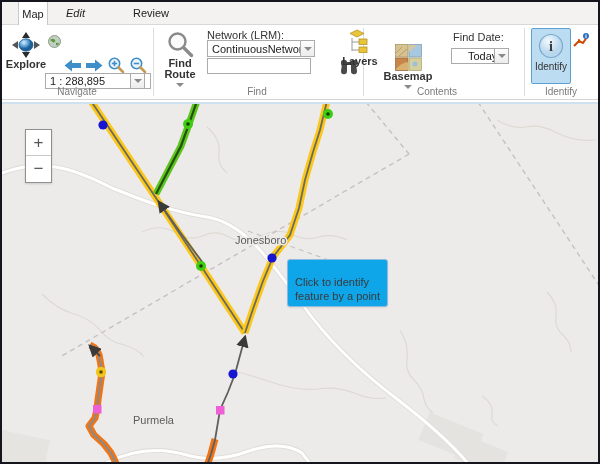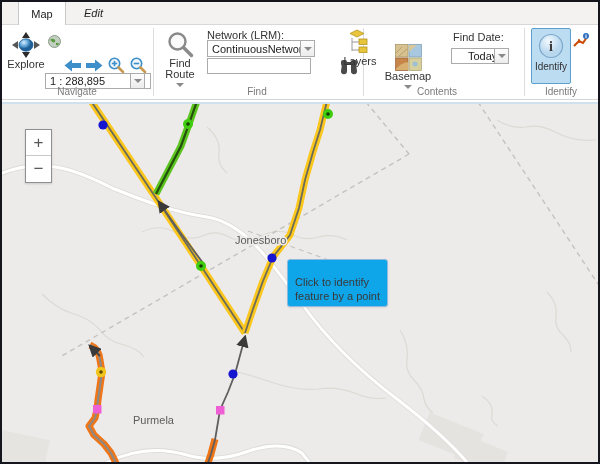--- a/index.html
+++ b/index.html
@@ -11,21 +11,21 @@
             display:flex; align-items:stretch; }
   .tab { font-size:11px; color:#222; display:flex; align-items:center; justify-content:center;
          cursor:default; }
   .tab.active { background:#fff; border-left:1px solid #c9c9c9; border-right:1px solid #c9c9c9;
                 margin-bottom:-1px; }
   
   .ribbon { position:relative; height:75px; background:#fff; border-bottom:1px solid #d5d5d5; }
   .vsep { position:absolute; top:3px; bottom:3px; width:1px; background:#dcdcdc; }
   .grouplabel { position:absolute; bottom:2px; font-size:10px; color:#7a7a7a; text-align:center; }
   .rbtn { position:absolute; display:flex; flex-direction:column; align-items:center;
-          font-size:11px; color:#333; line-height:11px; }
+          font-size:11px; color:#333; line-height:11px;font-weight:bold; }
   .combo { position:absolute; background:#fff; border:1px solid #ababab; font-size:11px;
            color:#222; display:flex; align-items:center; padding-left:4px; overflow:hidden; }
   .ddbtn { position:absolute; width:15px; background:linear-gradient(#fdfdfd,#ececec);
            border:1px solid #ababab; display:flex; align-items:center; justify-content:center; }
   .caret { width:0; height:0; border-left:4px solid transparent; border-right:4px solid transparent;
            border-top:4px solid #8a8a8a; }
   .lbl { position:absolute; font-size:11px; color:#333; }
   .identify-btn { position:absolute; left:529px; top:3px; width:40px; height:56px;
                   background:#bcdcf2; border:1px solid #5ba0d0; border-radius:2px;
                   display:flex; flex-direction:column; align-items:center; justify-content:flex-start;
@@ -44,25 +44,28 @@
              color:#3a3a3a; white-space:nowrap; box-shadow:0 1px 2px rgba(0,0,0,.08); }
   svg text.place { font-family:"Liberation Sans","DejaVu Sans",sans-serif; font-size:11px;
                    fill:#5c5c5c; stroke:#edebe9; stroke-width:3px; paint-order:stroke; }
 </style>
 </head>
 <body>
 
 <div class="window">
 
   <div class="tabbar">
-    <div class="tab active" style="margin-left:16px;width:48px;">
+    <div class="tab active" style="margin-left:16px;width:30px;">
       <span>Map</span>
     </div>
     <div class="tab" style="margin-left:7px;width:41px;font-style:italic;">
       <span>Edit</span>
+    </div>
+    <div class="tab" style="margin-left:29px;width:52px;">
+      <span>Review</span>
     </div>
   </div>
 
   <div class="ribbon">
 
     <div class="rbtn" style="left:6px;top:7px;width:36px;">
       <svg width="28" height="27" viewBox="0 0 28 27">
         <defs>
             <radialGradient id="gex" cx="35%" cy="30%">
               <stop offset="0%" stop-color="#d6ecff"></stop>

